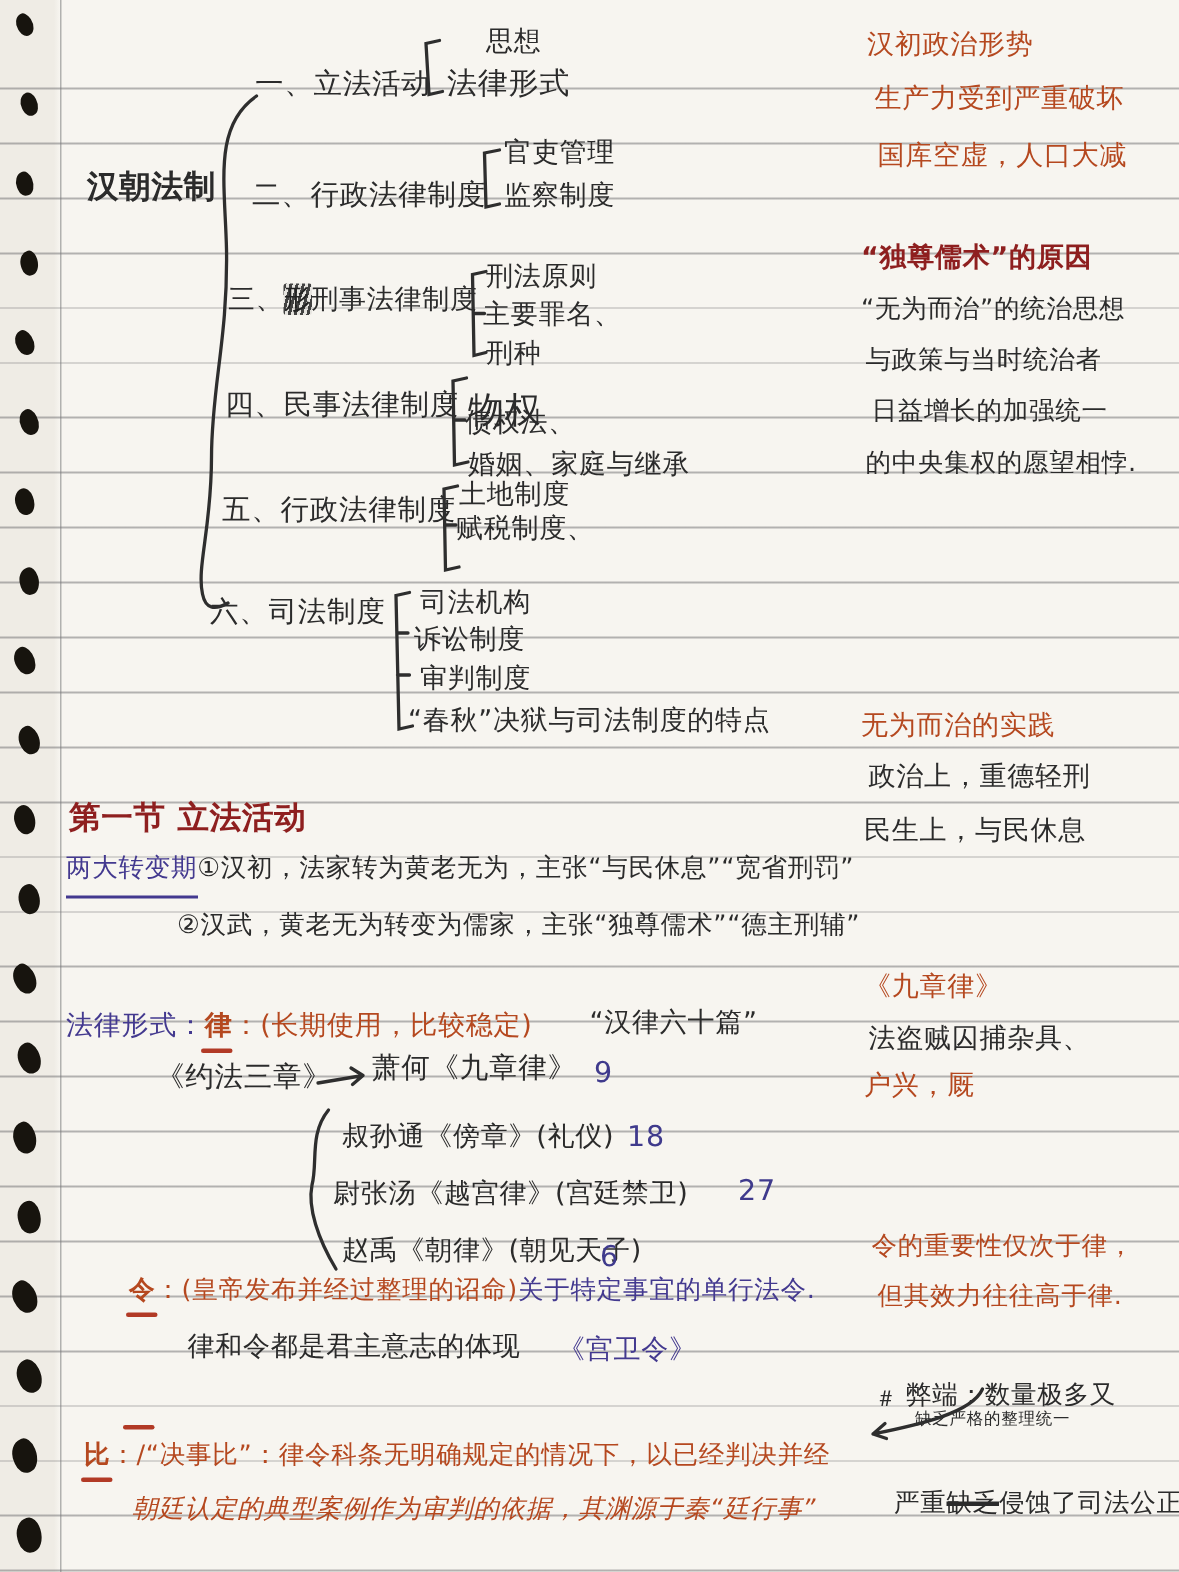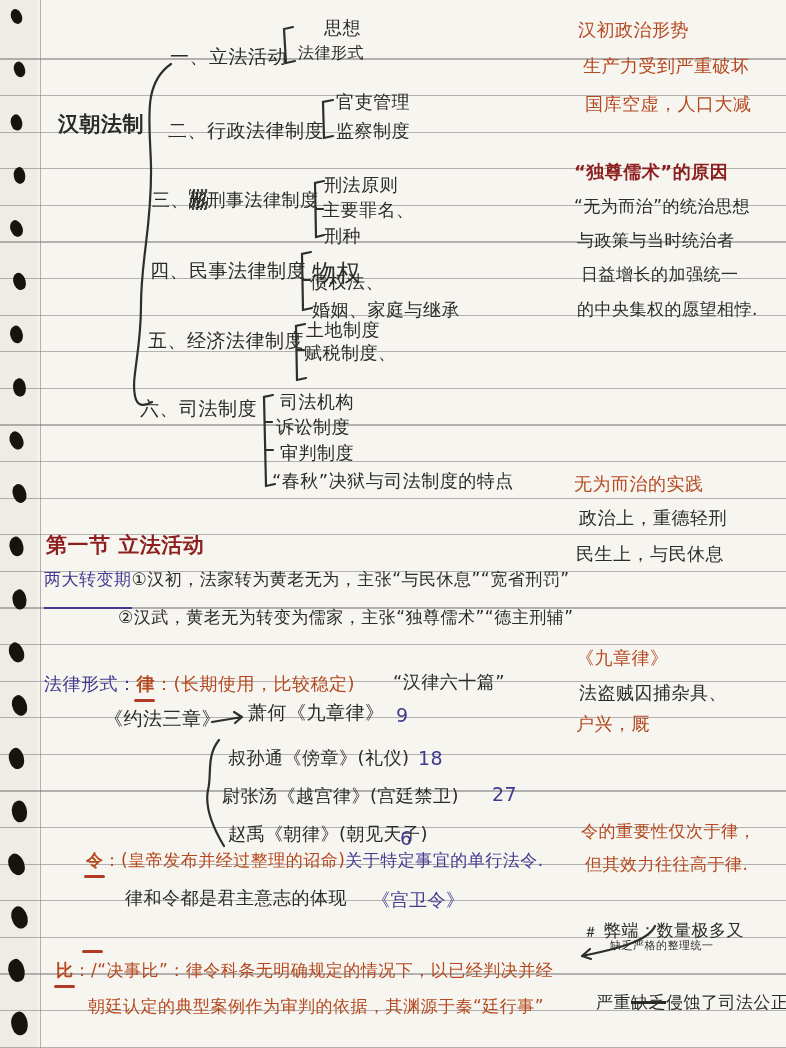--- a/index.html
+++ b/index.html
@@ -19,55 +19,55 @@
   }
   .margin-line{position:absolute;left:40px;top:0;bottom:0;width:1px;background:rgba(120,120,122,.55);}
   .hole{position:absolute;width:15px;height:21px;background:#17140e;
         border-radius:62% 38% 55% 45%/55% 45% 60% 40%;}
   .t{position:absolute;white-space:nowrap;line-height:1.15;letter-spacing:.5px;}
   .black{color:#2b2b2b;}
   .orange{color:#b5481f;}
   .darkred{color:#8e1f1f;font-weight:bold;}
   .purple{color:#43398f;}
   .num{color:#3f3a8c;font-size:19px;}
-  .ul-purple{border-bottom:2px solid #43398f;padding-bottom:18px;}
+  .ul-purple{border-bottom:2px solid #43398f;padding-bottom:8px;}
   .ul-red{position:absolute;height:2.5px;background:#b23a26;border-radius:2px;}
   .scribble{color:#222;background:repeating-linear-gradient(105deg,rgba(35,35,35,.85) 0 2px,rgba(35,35,35,.08) 2px 4px);border-radius:2px;}
   .struck{text-decoration:line-through;text-decoration-thickness:2.5px;text-decoration-color:#2b2b2b;}
   svg.overlay{position:absolute;left:0;top:0;pointer-events:none;}
 </style>
 </head>
 <body>
 
 <div class="paper">
   <div class="rules"></div>
   <div class="margin-line"></div>
 
 
   <div class="t black" style="left:58px;top:112px;font-size:21px;font-weight:bold;">汉朝法制</div>
 
   <div class="t black" style="left:170px;top:46px;font-size:19px;">一、立法活动</div>
   <div class="t black" style="left:296px;top:18px;font-size:18px;margin-left:28px;">思想</div>
-  <div class="t black" style="left:298px;top:44px;font-size:16px;">法律形式</div>
+  <div class="t black" style="left:298px;top:44px;font-size:20px;">法律形式</div>
 
   <div class="t black" style="left:168px;top:120px;font-size:19px;">二、行政法律制度</div>
   <div class="t black" style="left:336px;top:92px;font-size:18px;">官吏管理</div>
   <div class="t black" style="left:336px;top:121px;font-size:18px;">监察制度</div>
 
   <div class="t black" style="left:152px;top:190px;font-size:18px;"><span>三、</span><span class="scribble">形</span><span>刑事法律制度</span></div>
   <div class="t black" style="left:324px;top:175px;font-size:18px;">刑法原则</div>
   <div class="t black" style="left:322px;top:200px;font-size:18px;">主要罪名、</div>
   <div class="t black" style="left:324px;top:226px;font-size:18px;">刑种</div>
 
   <div class="t black" style="left:150px;top:260px;font-size:19px;">四、民事法律制度</div>
   <div class="t black" style="left:312px;top:248px;font-size:24px;margin-top:12px;">物权</div>
   <div class="t black" style="left:310px;top:272px;font-size:18px;">债权法、</div>
   <div class="t black" style="left:312px;top:300px;font-size:18px;">婚姻、家庭与继承</div>
 
-  <div class="t black" style="left:148px;top:330px;font-size:19px;">五、经济法律制度</div>
+  <div class="t black" style="left:148px;top:330px;font-size:19px;">五、行政法律制度</div>
   <div class="t black" style="left:306px;top:320px;font-size:18px;">土地制度</div>
   <div class="t black" style="left:304px;top:343px;font-size:18px;">赋税制度、</div>
 
   <div class="t black" style="left:140px;top:398px;font-size:19px;">六、司法制度</div>
   <div class="t black" style="left:280px;top:392px;font-size:18px;">司法机构</div>
   <div class="t black" style="left:276px;top:417px;font-size:18px;">诉讼制度</div>
   <div class="t black" style="left:280px;top:443px;font-size:18px;">审判制度</div>
   <div class="t black" style="left:272px;top:471px;font-size:18px;">“春秋”决狱与司法制度的特点</div>
 
   <div class="t orange" style="left:578px;top:20px;font-size:18px;">汉初政治形势</div>
@@ -112,21 +112,21 @@
   <div class="t black" style="left:228px;top:824px;font-size:18px;">赵禹《朝律》(朝见天子)</div>
   <div class="t num" style="left:400px;top:828px;">6</div>
 
   <div class="t" style="left:86px;top:851px;font-size:17px;"><span class="orange" style="font-weight:bold;">令</span><span class="orange">：(皇帝发布并经过整理的诏命)</span><span class="purple">关于特定事宜的单行法令.</span></div>
 
   <div class="t black" style="left:125px;top:888px;font-size:18px;">律和令都是君主意志的体现</div>
   <div class="t purple" style="left:372px;top:890px;font-size:18px;">《宫卫令》</div>
 
 
   <div class="t" style="left:56px;top:961px;font-size:17px;"><span class="orange" style="font-weight:bold;">比</span><span class="orange">：/“决事比”：律令科条无明确规定的情况下，以已经判决并经</span></div>
-  <div class="t orange" style="left:88px;top:997px;font-size:17px;">朝廷认定的典型案例作为审判的依据，其渊源于秦“廷行事”</div>
+  <div class="t orange" style="left:88px;top:997px;font-size:17px;font-style:italic;">朝廷认定的典型案例作为审判的依据，其渊源于秦“廷行事”</div>
 
   <div class="ul-red" style="left:134px;top:699px;width:21px;"></div>
   <div class="ul-red" style="left:84px;top:875px;width:21px;"></div>
   <div class="ul-red" style="left:82px;top:950px;width:21px;"></div>
   <div class="ul-red" style="left:54px;top:985px;width:21px;"></div>
 
   <svg class="overlay" width="786" height="1048" viewBox="0 0 786 1048">
     <g fill="none" stroke="#2e2e2e" stroke-width="2.2" stroke-linecap="round">
       <path d="M171,64 C142,84 150,122 151,166 C152,226 141,258 141,305 C141,352 131,378 135,396 C137,406 143,407 152,402"></path>
       <path d="M293,27 L284,29 L286,63 L295,61"></path>

